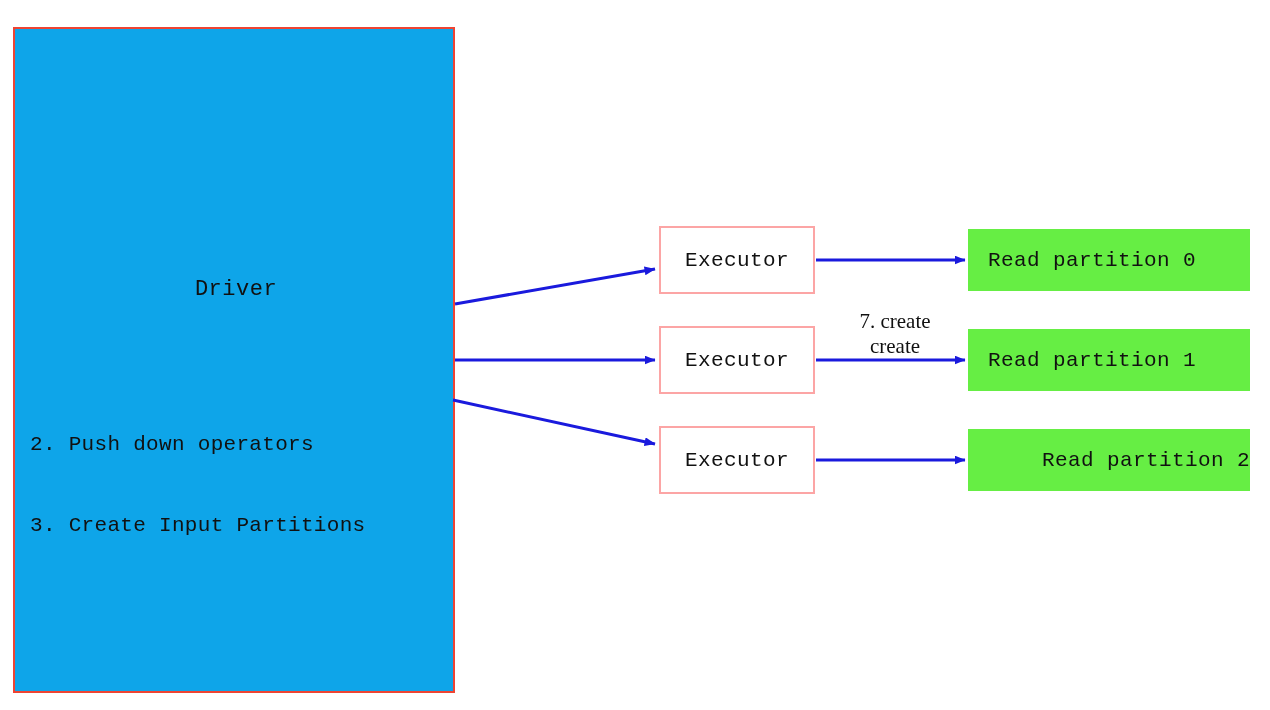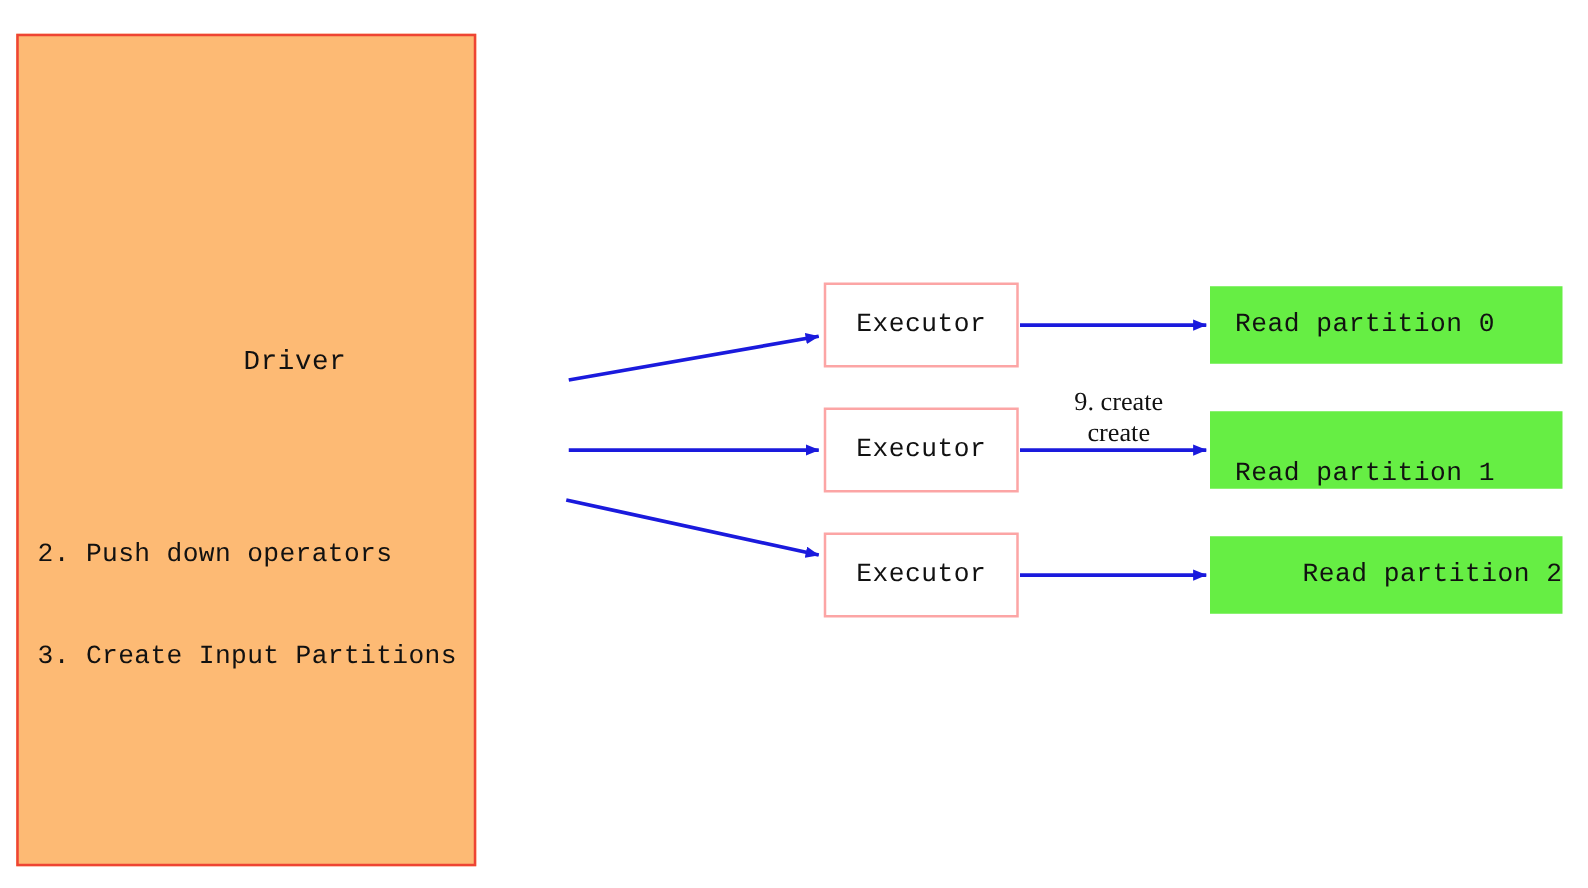--- a/index.html
+++ b/index.html
@@ -16,24 +16,24 @@
     height: 710px;
     background: #ffffff;
     overflow: hidden;
   }
 
   
   .driver-box {
     position: absolute;
     left: 13px;
     top: 27px;
-    width: 368px;
+    width: 442px;
     height: 666px;
     border: 2px solid #ee4433;
-    background: #fdba74;
+    background: #0ea5e9;
     box-sizing: border-box;
   }
   .driver-title {
     position: absolute;
     left: 0;
     top: 248px;
     width: 442px;
     text-align: center;
     font-family: "Liberation Mono", monospace;
     font-size: 22px;
@@ -87,21 +87,21 @@
     box-sizing: border-box;
     padding-left: 20px;
   }
   .partition-label {
     font-family: "Liberation Mono", monospace;
     font-size: 21px;
     color: #111111;
     letter-spacing: 0.4px;
   }
   #partition-0 { top: 229px; }
-  #partition-1 { top: 329px; align-items: flex-end; }
+  #partition-1 { top: 329px; }
   #partition-2 { top: 429px; justify-content: flex-end; }
 
   
   .edge-label {
     position: absolute;
     font-family: "Liberation Serif", serif;
     font-size: 21px;
     line-height: 25px;
     color: #111111;
     text-align: center;
@@ -146,21 +146,21 @@
     <span class="partition-label">Read partition 0</span>
   </div>
   <div class="partition-box" id="partition-1">
     <span class="partition-label">Read partition 1</span>
   </div>
   <div class="partition-box" id="partition-2">
     <span class="partition-label">Read partition 2</span>
   </div>
 
   <div class="edge-label" id="edge-label-create">
-    <div>9. create</div>
+    <div>7. create</div>
     <div>create</div>
   </div>
 
   <svg id="arrows" viewBox="0 0 1270 710">
     <defs>
       <marker id="ah" markerWidth="11" markerHeight="9" refX="10.5" refY="4.5" orient="auto" markerUnits="userSpaceOnUse">
         <path d="M0,0 L11,4.5 L0,9 z" fill="#1a1add"></path>
       </marker>
     </defs>
 

